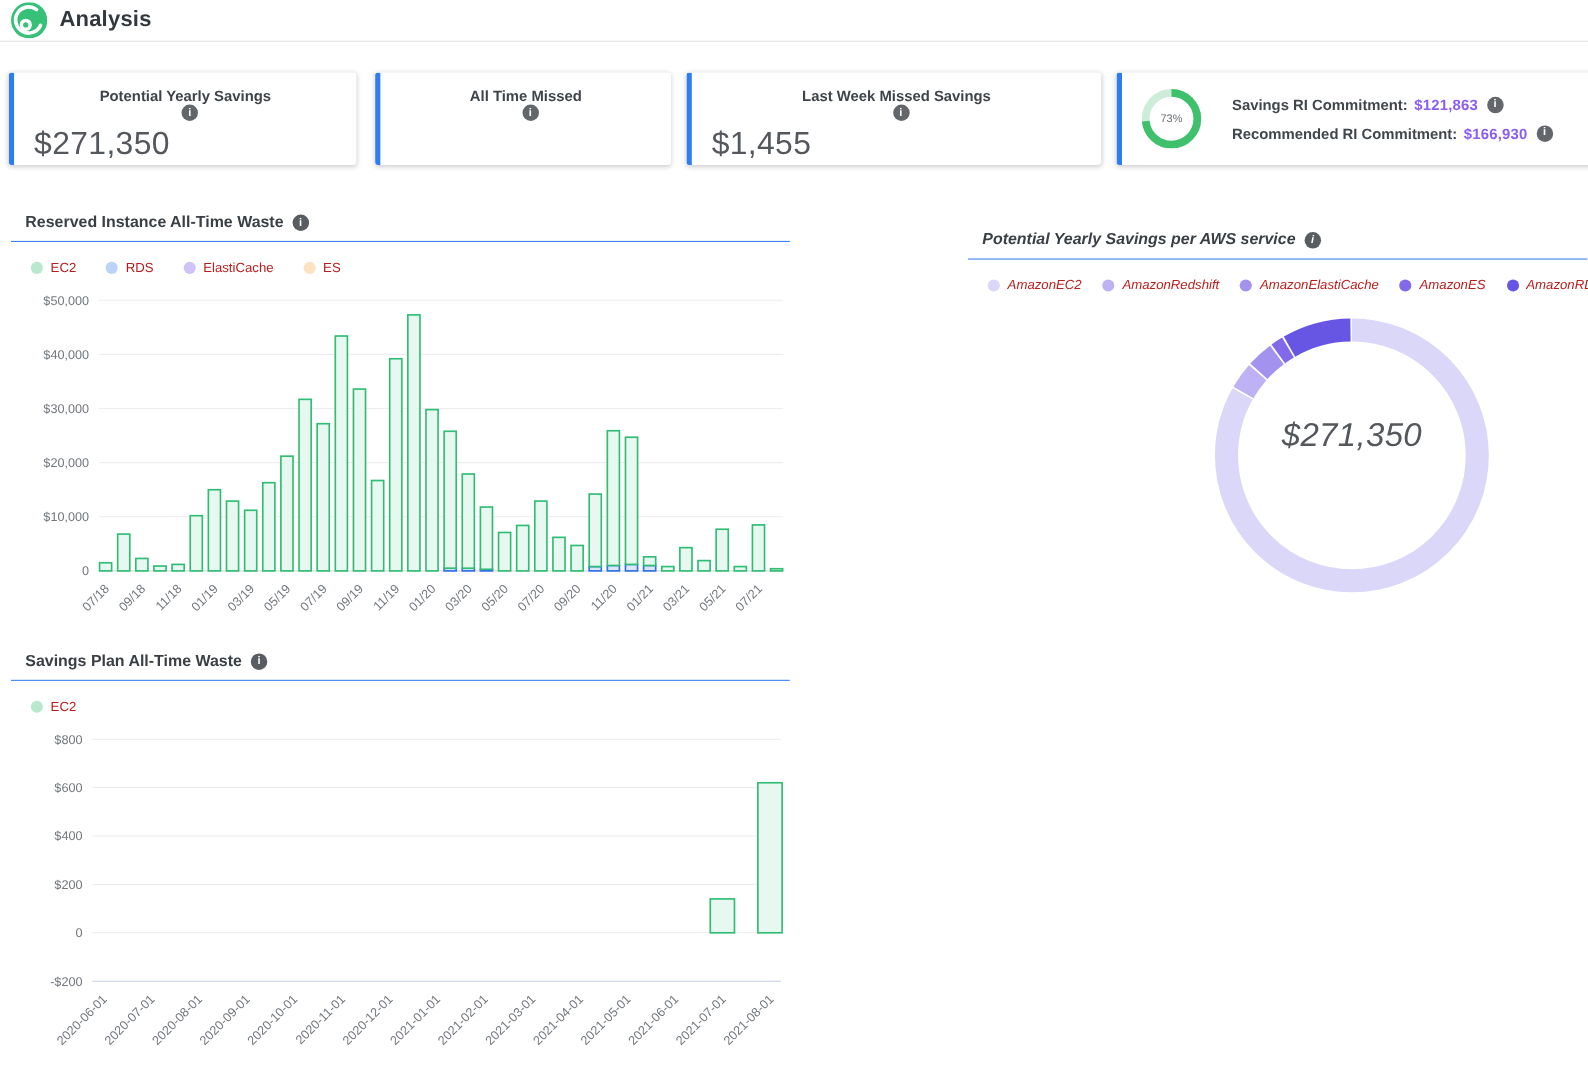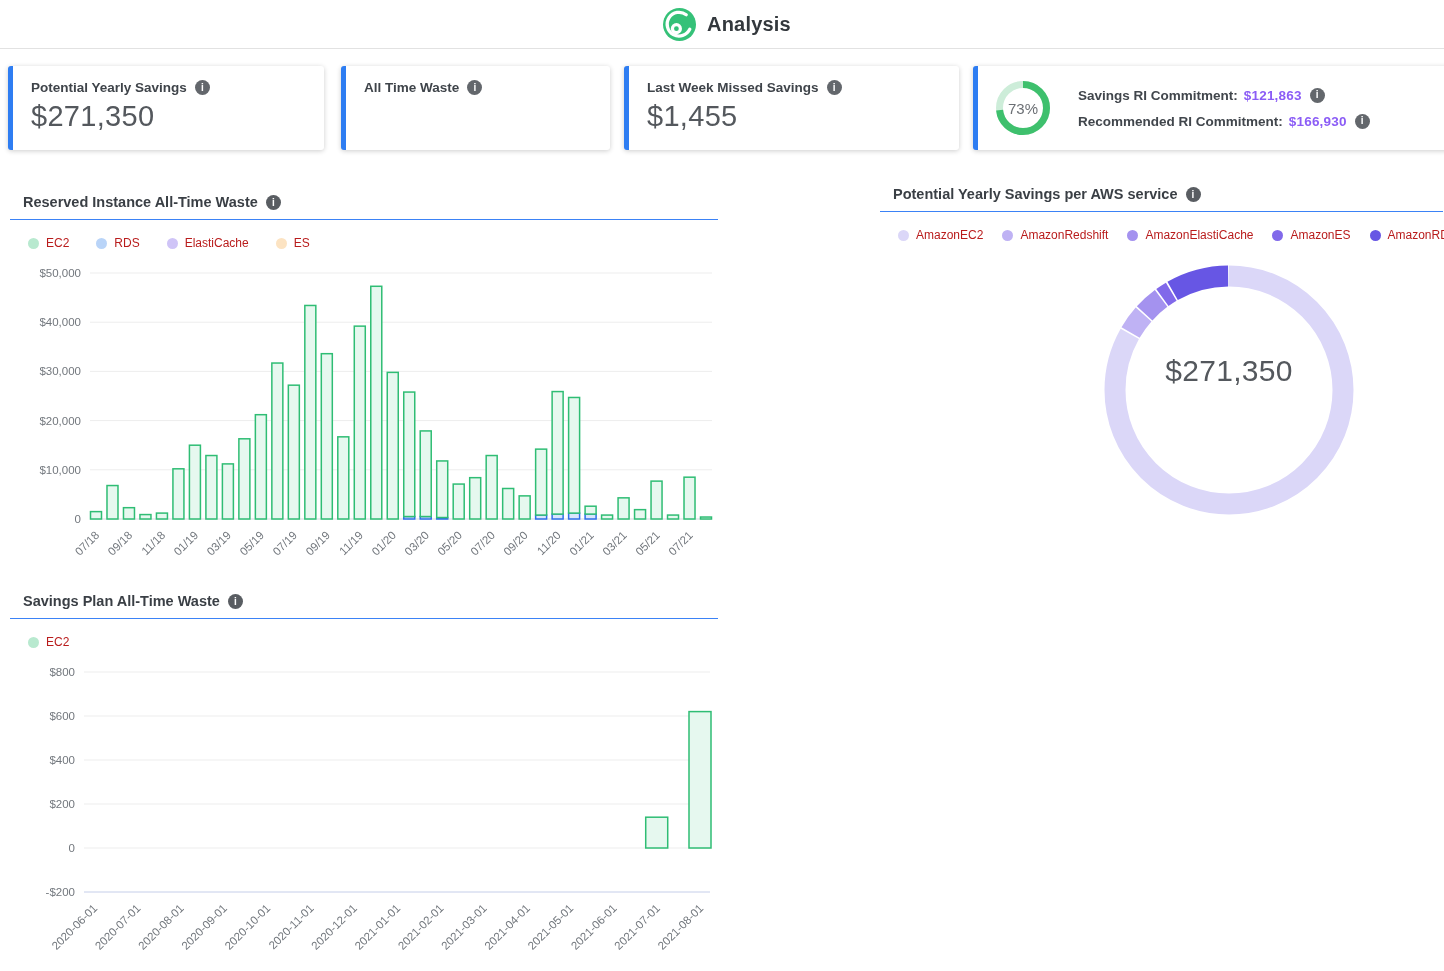--- a/index.html
+++ b/index.html
@@ -2,54 +2,54 @@
 <html><head>
 <meta charset="utf-8">
 <style>
   * { box-sizing: border-box; }
   html,body { margin:0; padding:0; }
   body {
     width:1444px; height:971px; position:relative; overflow:hidden;
     background:#ffffff; font-family:"Liberation Sans", sans-serif; color:#3c4147;
   }
   
-  .header { height:49px; border-bottom:1px solid #e2e2e2; display:flex; align-items:center; padding-left:10px;justify-content:center; }
+  .header { height:38px; border-bottom:1px solid #e2e2e2; display:flex; align-items:center; padding-left:10px; }
   .logo { width:33px; height:33px; flex:0 0 auto; }
   .page-title { font-size:20px; font-weight:700; color:#33383d; margin-left:11px; letter-spacing:.2px; }
 
   
   .cards { position:absolute; top:66px; left:8px; display:flex; }
   .card {
     background:#fff; border-left:5px solid #2e7df2; border-radius:3px;
     box-shadow:0 1px 5px rgba(0,0,0,.20); height:84px; padding:14px 18px;
   }
   .card-1 { width:316px; margin-right:17px; }
   .card-2 { width:269px; margin-right:14px; }
-  .card-3 { width:335px; margin-right:14px; }
+  .card-3 { width:377px; margin-right:14px; }
   .card-4 { width:490px; display:flex; align-items:center; padding:11px 18px; }
-  .card-label { font-size:13.5px; font-weight:600; color:#3f444a; display:flex; align-items:center; }
+  .card-label { font-size:13.5px; font-weight:600; color:#3f444a; display:flex; align-items:center;flex-direction:column; }
   .info-icon {
     width:15px; height:15px; border-radius:50%; background:#63676c; color:#fff;
     font-size:10px; font-weight:700; display:inline-flex; align-items:center; justify-content:center;
     margin-left:8px; flex:0 0 auto; line-height:1;
   }
   .card-value { font-size:29px; font-weight:300; color:#54585d; margin-top:5px; letter-spacing:.3px; }
 
   .gauge-wrap { position:relative; width:54px; height:54px; margin-right:28px; flex:0 0 auto; }
   .gauge-label { position:absolute; inset:0; display:flex; align-items:center; justify-content:center;
-    font-size:15px; color:#6b6f74; }
+    font-size:10px; color:#6b6f74; }
   .ri-rows { display:flex; flex-direction:column; gap:11px; }
   .ri-row { display:flex; align-items:center; font-size:13.5px; }
   .ri-row .lbl { font-weight:600; color:#41464c; margin-right:6px; }
   .ri-row .val { font-weight:700; color:#8b5cf6; letter-spacing:.2px; }
 
   
   .section { position:absolute; }
   #sec-ri    { left:10px;  top:194px; width:708px; }
-  #sec-donut { left:880px; top:186px; width:563px; }
+  #sec-donut { left:880px; top:210px; width:563px;font-style:italic; }
   #sec-sp    { left:10px;  top:593px; width:708px; }
   .section-title-row { display:flex; align-items:flex-end; padding:0 0 9px 13px; border-bottom:1px solid #3b82f6; }
   .section-title { font-size:14.5px; font-weight:600; color:#3a3f45; }
   .section-title-row .info-icon { background:#595d62; }
   .legend { display:flex; align-items:center; margin:13px 0 0 18px; height:20px; }
   .legend-item { display:flex; align-items:center; font-size:12px; color:#b91c1c; }
   #sec-ri .legend-item, #sec-sp .legend-item { margin-right:27px; }
   #sec-donut .legend-item { margin-right:19px; }
   .legend-dot { width:11px; height:11px; border-radius:50%; margin-right:7px; flex:0 0 auto; }
   .chart-svg { display:block; margin-top:6px; }
@@ -78,21 +78,21 @@
 <div class="cards">
   <div class="card card-1">
     <div class="card-label">
       <span>Potential Yearly Savings</span>
       <span class="info-icon">i</span>
     </div>
     <div class="card-value">$271,350</div>
   </div>
   <div class="card card-2">
     <div class="card-label">
-      <span>All Time Waste</span>
+      <span>All Time Missed</span>
       <span class="info-icon">i</span>
     </div>
   </div>
   <div class="card card-3">
     <div class="card-label">
       <span>Last Week Missed Savings</span>
       <span class="info-icon">i</span>
     </div>
     <div class="card-value">$1,455</div>
   </div>

